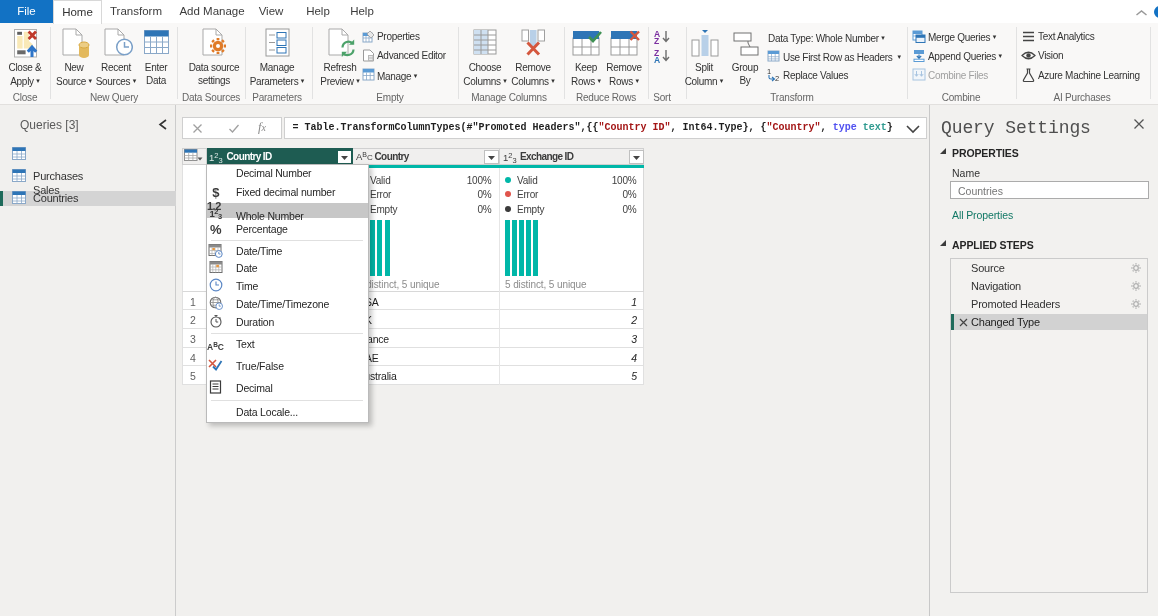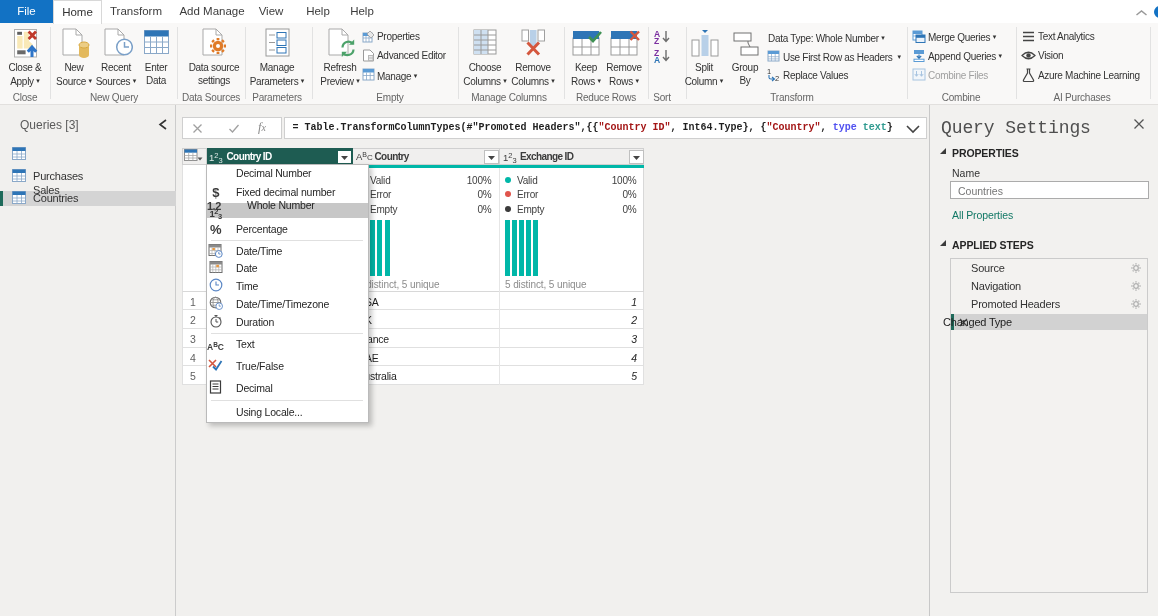--- a/index.html
+++ b/index.html
@@ -350,21 +350,21 @@
 <div class="abs" style="left:182px;top:370.3px;width:22px;height:11px;font-size:10.5px;color:#5f5f5f;text-align:center;">5</div>
 <div class="abs" style="left:357.5px;top:370.3px;font-size:10.5px;color:#1f1f1f;letter-spacing:-0.2px;">Australia</div>
 <div class="abs" style="left:595px;top:370.3px;width:42px;font-size:10.5px;color:#1f1f1f;font-style:italic;text-align:right;">5</div>
 <div class="abs" style="left:206px;top:164px;width:163px;height:259px;background:#fff;border:1px solid #bababa;box-sizing:border-box;box-shadow:3px 3px 5px rgba(0,0,0,0.22);"></div>
 <div class="abs" style="left:207px;top:202.5px;width:161px;height:15px;background:#c7c7c7;"></div>
 <div class="abs" style="left:207px;top:165.2px;width:17px;height:18px;line-height:18px;margin-top:32px;"><span style="font-size:11px;font-weight:bold;color:#3b3b3b;letter-spacing:-0.5px;">1.2</span></div>
 <div class="mi" style="left:236px;top:167.2px;">Decimal Number</div>
 <div class="abs" style="left:207px;top:183.9px;width:17px;height:18px;text-align:center;line-height:18px;"><span style="font-size:13px;font-weight:bold;color:#3b3b3b;letter-spacing:-0.5px;">$</span></div>
 <div class="mi" style="left:236px;top:185.9px;">Fixed decimal number</div>
 <div class="abs" style="left:207px;top:202.6px;width:17px;height:18px;text-align:center;line-height:18px;"><span style="font-size:9.5px;font-weight:bold;color:#3b3b3b;letter-spacing:-0.5px;">1<span style="font-size:7.5px;vertical-align:3px;">2</span><span style="font-size:7.5px;vertical-align:-2px;">3</span></span></div>
-<div class="mi" style="left:236px;top:199px;margin-left:11px;">Whole Number</div>
+<div class="mi" style="left:236px;top:210px;">Whole Number</div>
 <div class="abs" style="left:207px;top:220.9px;width:17px;height:18px;text-align:center;line-height:18px;"><span style="font-size:13px;font-weight:bold;color:#3b3b3b;letter-spacing:-0.5px;">%</span></div>
 <div class="mi" style="left:236px;top:222.9px;">Percentage</div>
 <div class="abs" style="left:211px;top:240px;width:152px;height:1px;background:#e0e0e0;"></div>
 <div class="abs" style="left:207px;top:242.6px;width:17px;height:18px;text-align:center;line-height:18px;"><svg width="15" height="15" viewBox="0 0 15 15">
       <rect x="1" y="1.5" width="12" height="11" fill="#fff" stroke="#6f6f6f"></rect>
       <rect x="1" y="1.5" width="12" height="3" fill="#8a8a8a"></rect>
       <path d="M1 7.5 H13 M1 10.5 H13 M4 4.5 V12.5 M7 4.5 V12.5 M10 4.5 V12.5" stroke="#b0b0b0" stroke-width="0.7"></path>
       <rect x="4.4" y="5" width="2.5" height="2.2" fill="#e8973f"></rect>
       <circle cx="10.8" cy="11" r="3.4" fill="#fff" stroke="#5b87c5"></circle>
       <path d="M10.8 9 V11 H12.5" stroke="#5b87c5" fill="none" stroke-width="0.9"></path>
@@ -403,21 +403,21 @@
       <path d="M1 2 L8 9 M8 2 L1 9" stroke="#d4573e" stroke-width="1.6"></path>
       <path d="M5 8.5 L8 11.5 L13.5 3" stroke="#2e75b6" stroke-width="1.8" fill="none"></path>
     </svg></div>
 <div class="mi" style="left:236px;top:360.3px;">True/False</div>
 <div class="abs" style="left:207px;top:379.6px;width:17px;height:18px;text-align:center;line-height:18px;"><svg width="14" height="14" viewBox="0 0 14 14">
       <rect x="1.5" y="1" width="10" height="12" fill="#fff" stroke="#3b3b3b" stroke-width="1.2"></rect>
       <path d="M3.5 4 H9.5 M3.5 6.5 H9.5 M3.5 9 H9.5" stroke="#3b3b3b" stroke-width="1"></path>
     </svg></div>
 <div class="mi" style="left:236px;top:381.6px;">Decimal</div>
 <div class="abs" style="left:211px;top:400px;width:152px;height:1px;background:#e0e0e0;"></div>
-<div class="mi" style="left:236px;top:405.8px;">Using Locale...</div>
+<div class="mi" style="left:236px;top:405.8px;">Data Locale...</div>
 <div class="abs" style="left:929px;top:105px;width:229px;height:511px;background:#f2f1ef;border-left:1px solid #c8c8c8;box-sizing:border-box;"></div>
 <div class="abs" style="left:941px;top:117.5px;font-size:18px;color:#4f4f4f;letter-spacing:-0.1px;font-family:Liberation Mono, monospace;">Query Settings</div>
 <svg class="abs" style="left:1133px;top:118px;" width="12" height="12">
     <path d="M1.5 1.5 L10.5 10.5 M10.5 1.5 L1.5 10.5" stroke="#555" stroke-width="1.3"></path>
   </svg>
 <svg class="abs" style="left:939px;top:147px;" width="8" height="8">
     <path d="M7 1 L7 7 L1 7 Z" fill="#3b3b3b"></path>
   </svg>
 <div class="abs" style="left:952px;top:146.5px;font-size:10.5px;font-weight:bold;color:#252525;letter-spacing:-0.1px;">PROPERTIES</div>
 <div class="abs" style="left:952px;top:166.5px;font-size:10.5px;color:#333;">Name</div>
@@ -448,12 +448,12 @@
     <circle cx="5" cy="5" r="2.3" fill="none" stroke="#b0b0b0" stroke-width="1.3"></circle>
     <g stroke="#b0b0b0" stroke-width="1.4">
       <path d="M5 0.3 V1.6 M5 8.4 V9.7 M0.3 5 H1.6 M8.4 5 H9.7 M1.7 1.7 L2.6 2.6 M7.4 7.4 L8.3 8.3 M1.7 8.3 L2.6 7.4 M7.4 2.6 L8.3 1.7"></path>
     </g>
   </svg>
 <div class="abs" style="left:951px;top:314.2px;width:196px;height:16px;background:#d2d2d2;"></div>
 <div class="abs" style="left:951px;top:314.2px;width:3px;height:16px;background:#1e6a5a;"></div>
 <svg class="abs" style="left:958.5px;top:317.5px;" width="9" height="9">
     <path d="M1 1 L8 8 M8 1 L1 8" stroke="#444" stroke-width="1.2"></path>
   </svg>
-<div class="abs" style="left:943px;top:316.2px;font-size:11px;color:#222;letter-spacing:-0.2px;">Changed Type</div>
+<div class="abs" style="left:971px;top:316.2px;font-size:11px;color:#222;letter-spacing:-0.2px;">Changed Type</div>
 </body></html>

